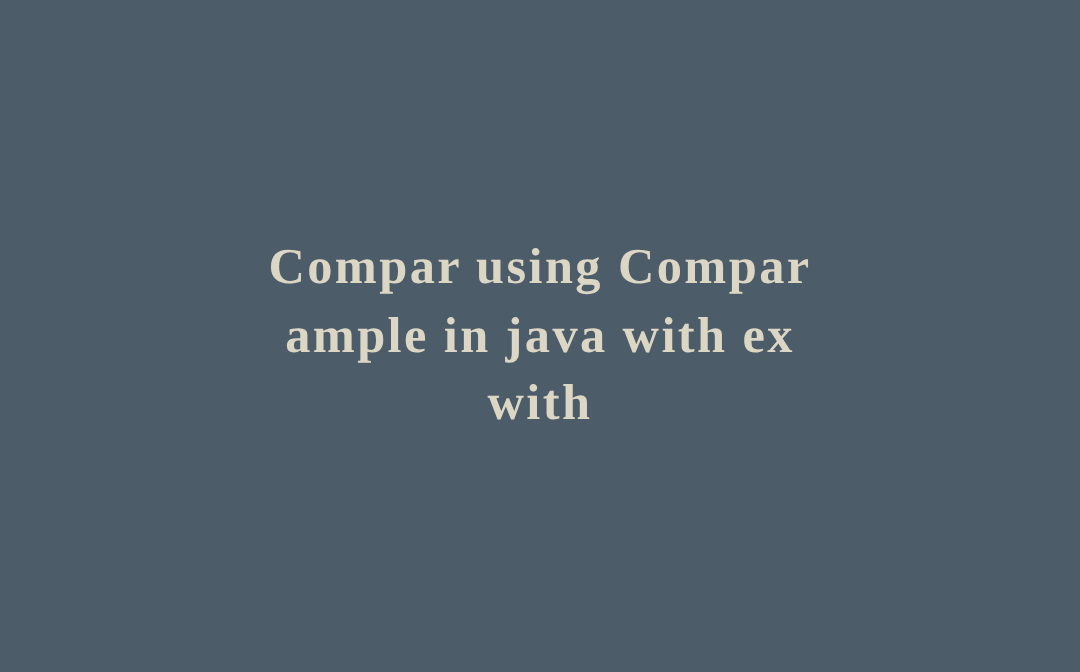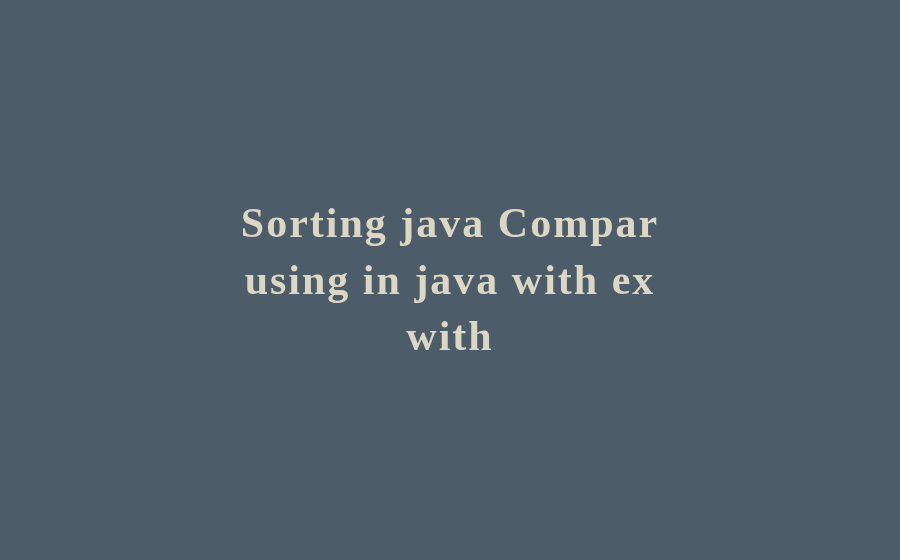--- a/index.html
+++ b/index.html
@@ -24,15 +24,15 @@
     line-height: 1.35;
     letter-spacing: 2px;
     max-width: 720px;
     padding: 0 20px;
     white-space: pre-line;
   }
 </style>
 </head>
 <body>
 
-<div class="title-text"><span>Sorting java Compar</span>
-<span>using in java with ex</span>
+<div class="title-text"><span>Compar using Compar</span>
+<span>ample in java with ex</span>
 <span>with</span></div>
 
 </body></html>

